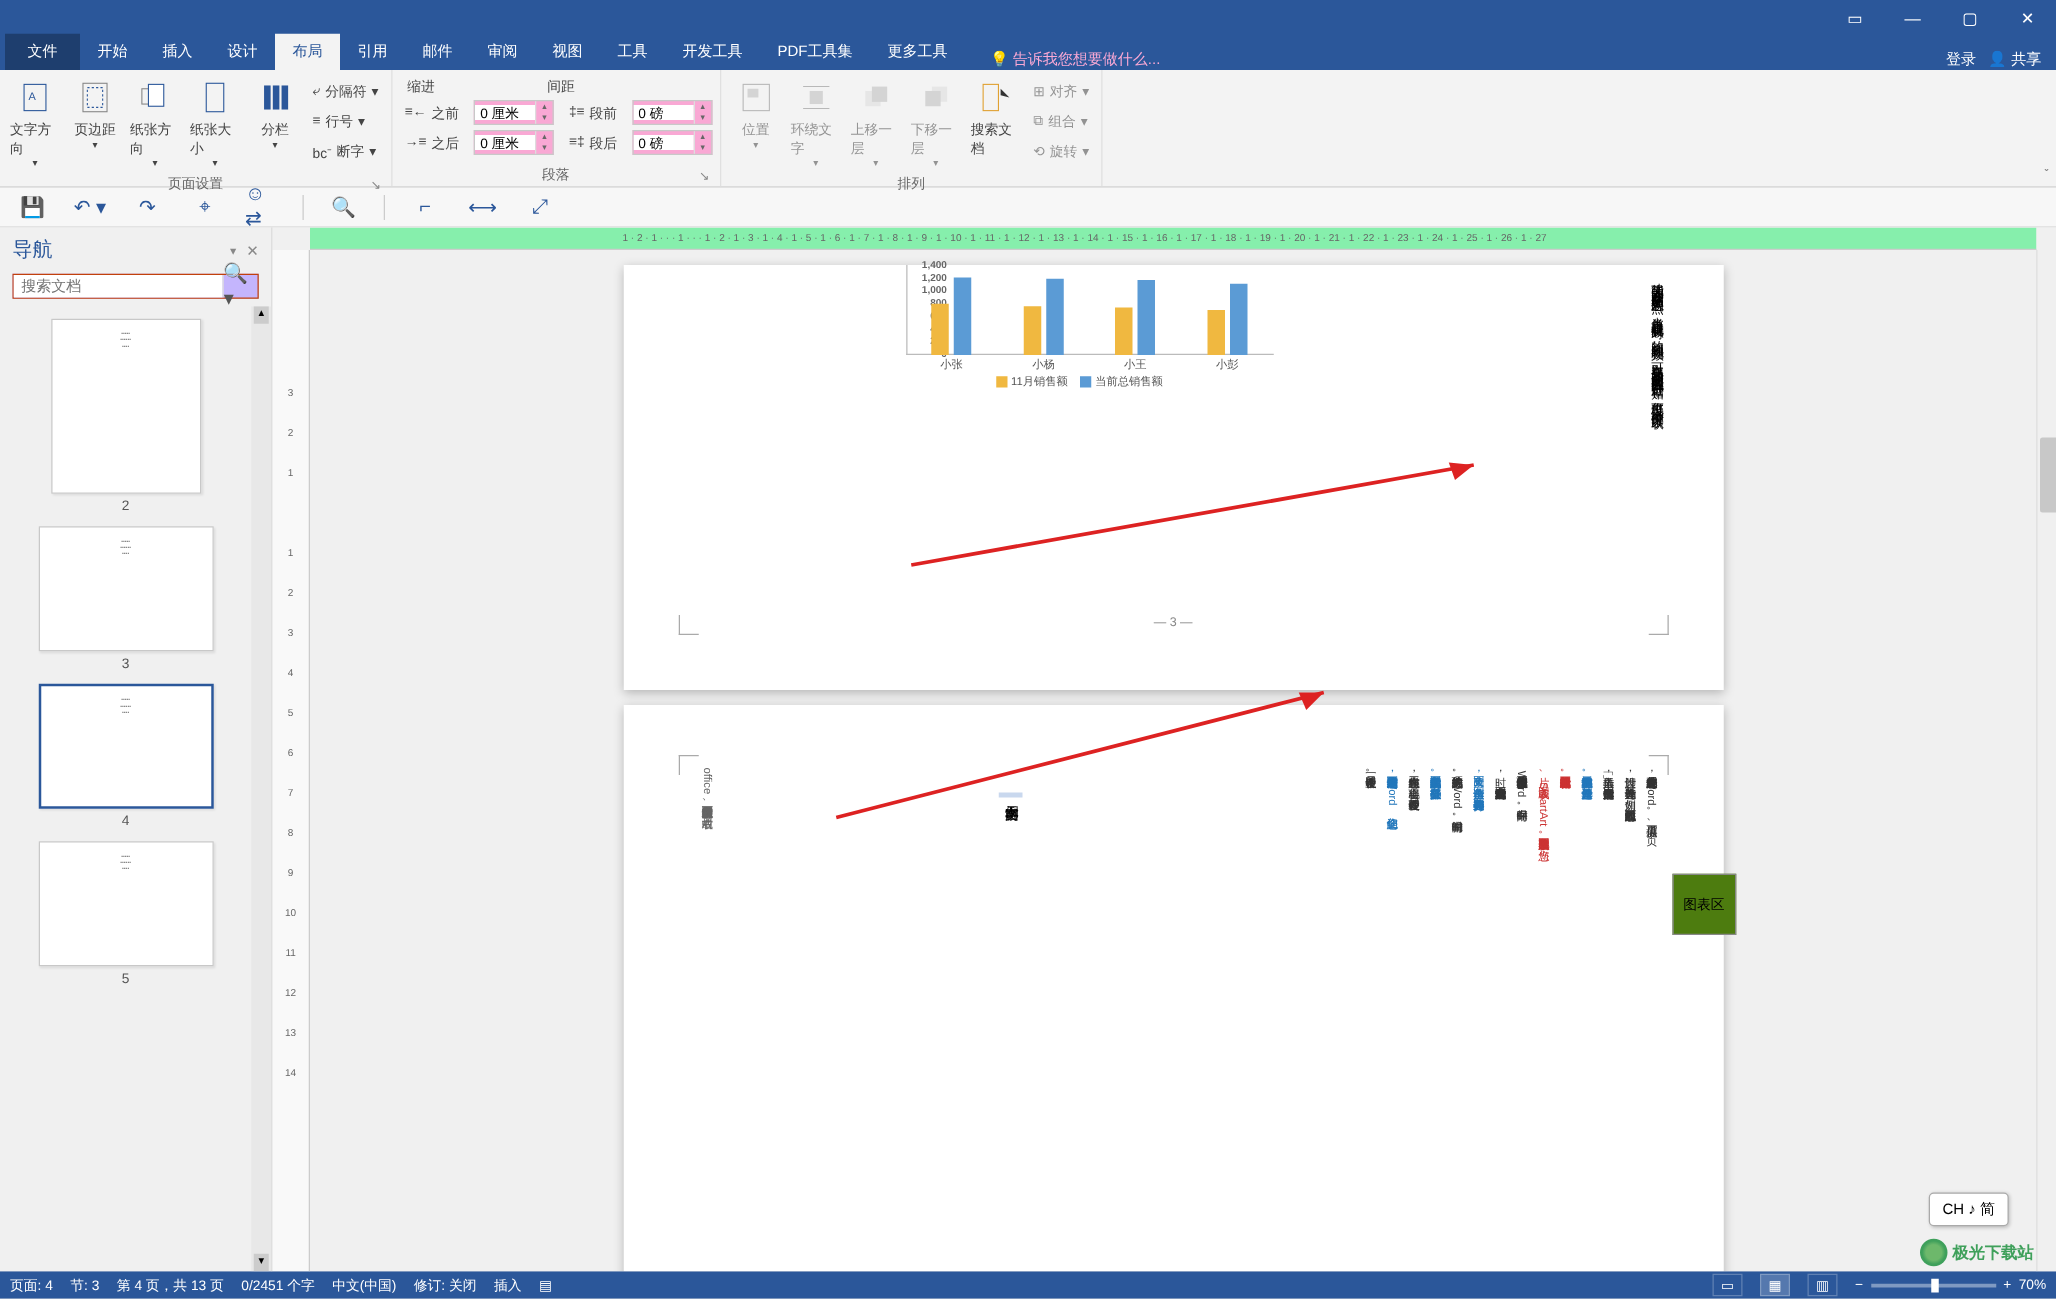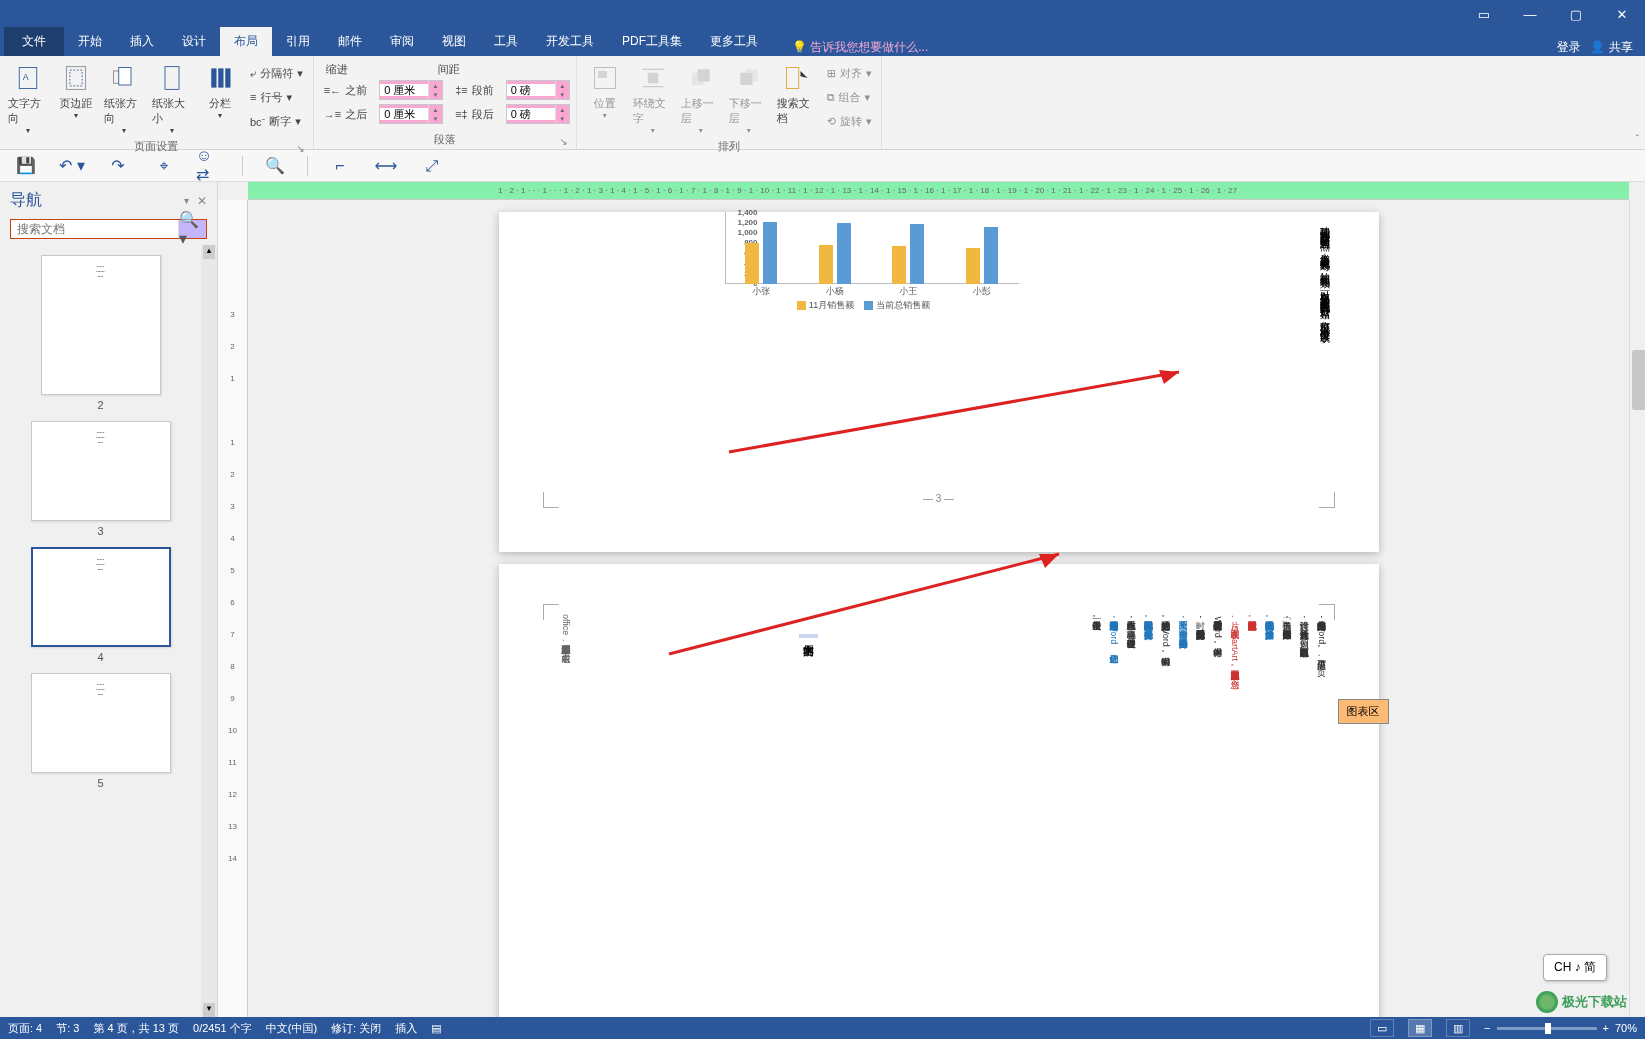--- a/index.html
+++ b/index.html
@@ -77,21 +77,21 @@
 .chart .xl{position:absolute;bottom:14px;left:36px;right:10px;display:flex;justify-content:space-around;font-size:9px;color:#555;}
 .chart .legend{position:absolute;bottom:0;left:0;right:0;text-align:center;font-size:9px;color:#555;}
 .chart .legend .sw{display:inline-block;width:9px;height:9px;margin:0 3px 0 10px;vertical-align:middle;}
 .vtext{writing-mode:vertical-rl;font-size:10px;line-height:1.6;letter-spacing:1px;}
 .p1 .vcol{position:absolute;top:6px;right:46px;height:280px;}
 .p2 .vcols{position:absolute;top:50px;right:50px;height:380px;display:flex;flex-direction:row-reverse;gap:2px;}
 .p2 .vcols .vc{font-size:9px;writing-mode:vertical-rl;line-height:1.7;}
 .p2 .leftv{position:absolute;top:50px;left:60px;writing-mode:vertical-rl;font-size:9px;color:#666;line-height:1.6;}
 .p2 .seltext{position:absolute;top:70px;left:300px;writing-mode:vertical-rl;font-size:11px;background:#c9d8ee;padding:2px;}
 .arrow{position:absolute;pointer-events:none;}
-.tooltip{position:absolute;background:#fdba74;border:1px solid #888;padding:4px 8px;font-size:11px;z-index:10;}
+.tooltip{position:absolute;background:#4d7c0f;border:1px solid #888;padding:16px 8px;font-size:11px;z-index:10;}
 
 .vscroll{position:absolute;right:0;top:18px;bottom:0;width:16px;background:#f0f0f0;border-left:1px solid #ddd;}
 .vscroll .thumb{position:absolute;left:2px;right:2px;top:150px;height:60px;background:#c8c8c8;border-radius:2px;}
 
 .statusbar{height:22px;background:#2b579a;color:#fff;display:flex;align-items:center;font-size:11px;padding:0 8px;gap:14px;}
 .statusbar .sp{flex:1;}
 .statusbar .viewbtn{width:24px;height:18px;display:flex;align-items:center;justify-content:center;border:1px solid rgba(255,255,255,0.25);}
 .statusbar .zoom{display:flex;align-items:center;gap:6px;}
 .statusbar .zslider{width:100px;height:3px;background:rgba(255,255,255,0.4);position:relative;}
 .statusbar .zslider .zh{position:absolute;top:-4px;left:48px;width:6px;height:11px;background:#fff;}

